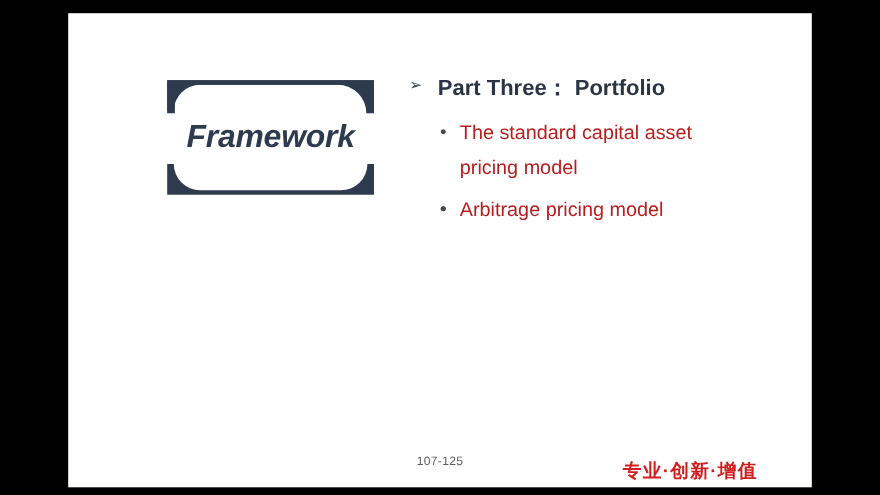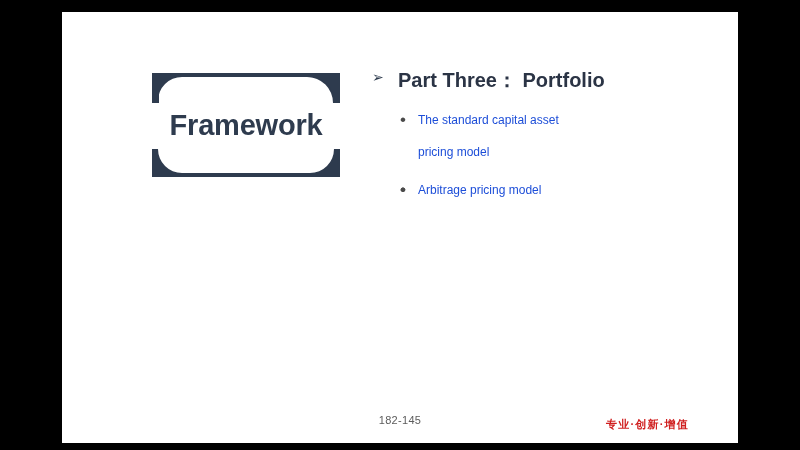--- a/index.html
+++ b/index.html
@@ -54,20 +54,21 @@
     position: absolute;
     inset: 0;
     display: flex;
     align-items: center;
     justify-content: center;
     font-size: 29px;
     font-weight: bold;
     color: #2e3b4e;
     letter-spacing: -0.2px;
     white-space: nowrap;
+    font-style: italic;
   }
 
   
   #content-column {
     position: absolute;
     left: 310px;
     top: 52px;
     width: 346px;
   }
 
@@ -99,42 +100,42 @@
   }
   .sub-marker {
     position: absolute;
     left: 28px;
     top: 0px;
     font-size: 17px;
     color: #4a4a4a;
     line-height: 32px;
   }
   .sub-line {
-    font-size: 12px;
-    color: #1d4ed8;
+    font-size: 18px;
+    color: #b91c1c;
     line-height: 32px;
     white-space: nowrap;
   }
 
   
   #page-number {
     position: absolute;
     left: 0;
     right: 0;
     top: 402px;
     text-align: center;
     font-size: 11px;
     color: #5c5c5c;
     letter-spacing: 0.3px;
   }
   #brand-tagline {
     position: absolute;
     right: 49px;
     top: 405px;
-    font-size: 11px;
+    font-size: 17px;
     font-weight: bold;
     color: #d01f1f;
     letter-spacing: 1.2px;
     white-space: nowrap;
   }
 </style>
 </head>
 <body>
 
 <div id="video-frame">
@@ -182,17 +183,17 @@
         <span class="sub-marker">•</span>
       </div>
 
       <div class="sub-block">
         <span class="sub-marker">•</span>
         <div class="sub-line">Arbitrage pricing model</div>
       </div>
 
     </div>
 
-    <div id="page-number">182-145</div>
+    <div id="page-number">107-125</div>
     <div id="brand-tagline">专业·创新·增值</div>
 
   </div>
 </div>
 
 </body></html>

